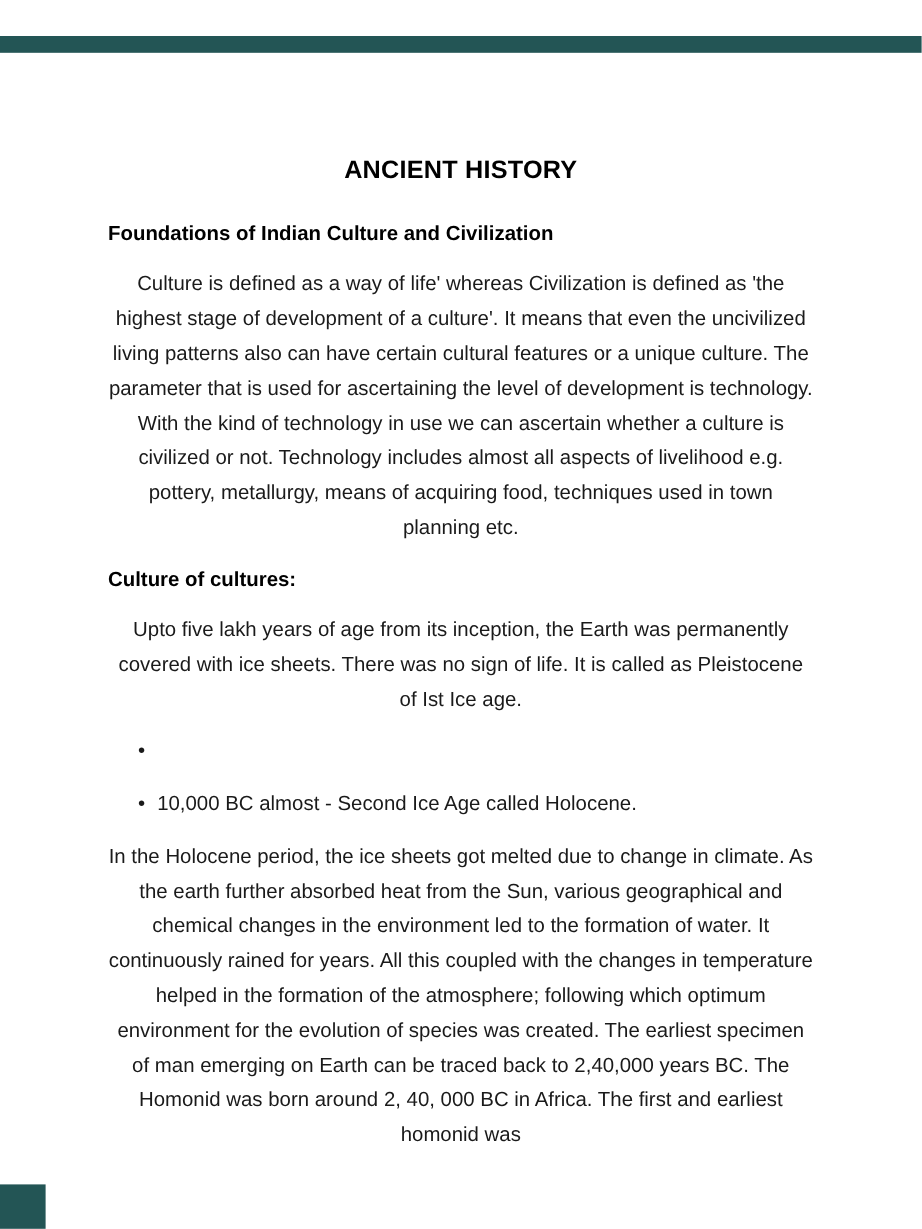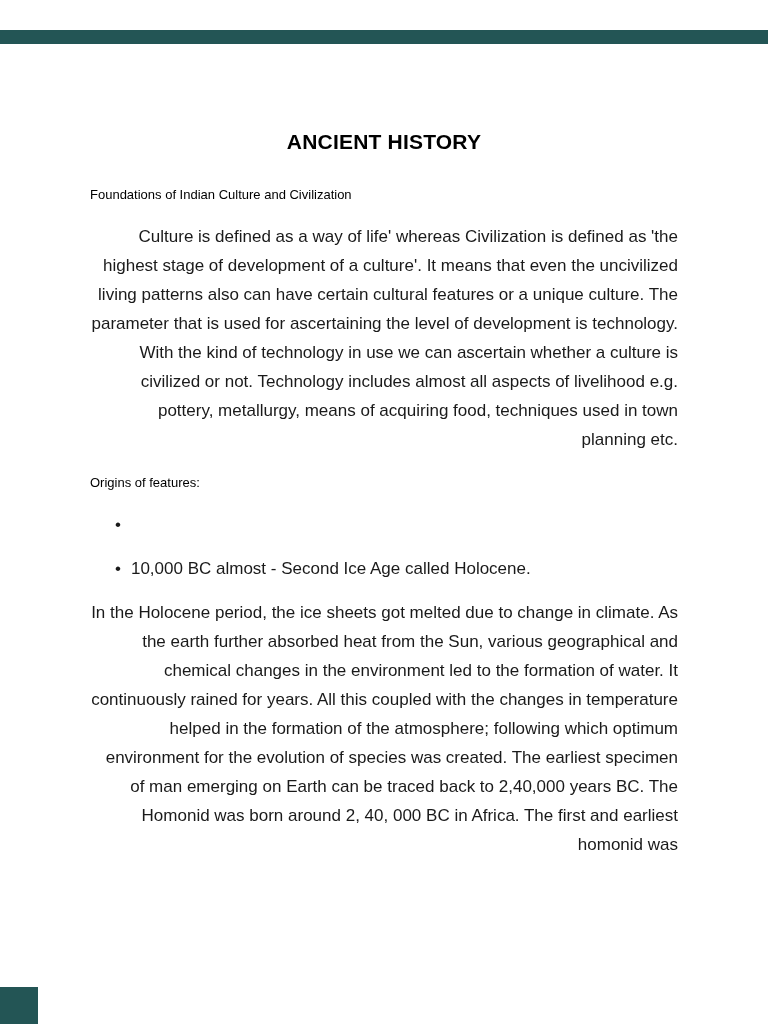--- a/index.html
+++ b/index.html
@@ -35,31 +35,31 @@
   }
   .doc-title {
     font-size: 21px;
     font-weight: bold;
     text-align: center;
     color: #000000;
     margin-bottom: 26px;
     letter-spacing: 0.2px;
   }
   .doc h2 {
-    font-size: 13px;
-    font-weight: normal;
+    font-size: 17px;
+    font-weight: bold;
     color: #000000;
     margin: 0 0 13px 0;
     line-height: 29px;
   }
   .doc p {
     font-size: 17px;
     line-height: 29px;
     margin: 0 0 14px 0;
-    text-align: right;
+    text-align: center;
   }
   ul.bullets {
     list-style: none;
     margin: 2px 0 14px 0;
     padding-left: 25px;
   }
   ul.bullets li {
     font-size: 17px;
     line-height: 29px;
     margin-bottom: 15px;
@@ -76,22 +76,23 @@
 <div class="top-bar" style="background-color: rgb(35, 85, 85);"></div>
 
 <div class="doc">
 
   <div class="doc-title">ANCIENT HISTORY</div>
 
   <h2>Foundations of Indian Culture and Civilization</h2>
 
   <p>Culture is defined as a way of life' whereas Civilization is defined as 'the highest stage of development of a culture'. It means that even the uncivilized living patterns also can have certain cultural features or a unique culture. The parameter that is used for ascertaining the level of development is technology. With the kind of technology in use we can ascertain whether a culture is civilized or not. Technology includes almost all aspects of livelihood e.g. pottery, metallurgy, means of acquiring food, techniques used in town planning etc.</p>
 
-  <h2>Origins of features:</h2>
+  <h2>Culture of cultures:</h2>
 
+  <p>Upto five lakh years of age from its inception, the Earth was permanently covered with ice sheets. There was no sign of life. It is called as Pleistocene of Ist Ice age.</p>
 
   <ul class="bullets">
     <li>
       <span class="marker">•</span>
     </li>
     <li>
       <span class="marker">•</span>
       <span>10,000 BC almost - Second Ice Age called Holocene.</span>
     </li>
   </ul>

